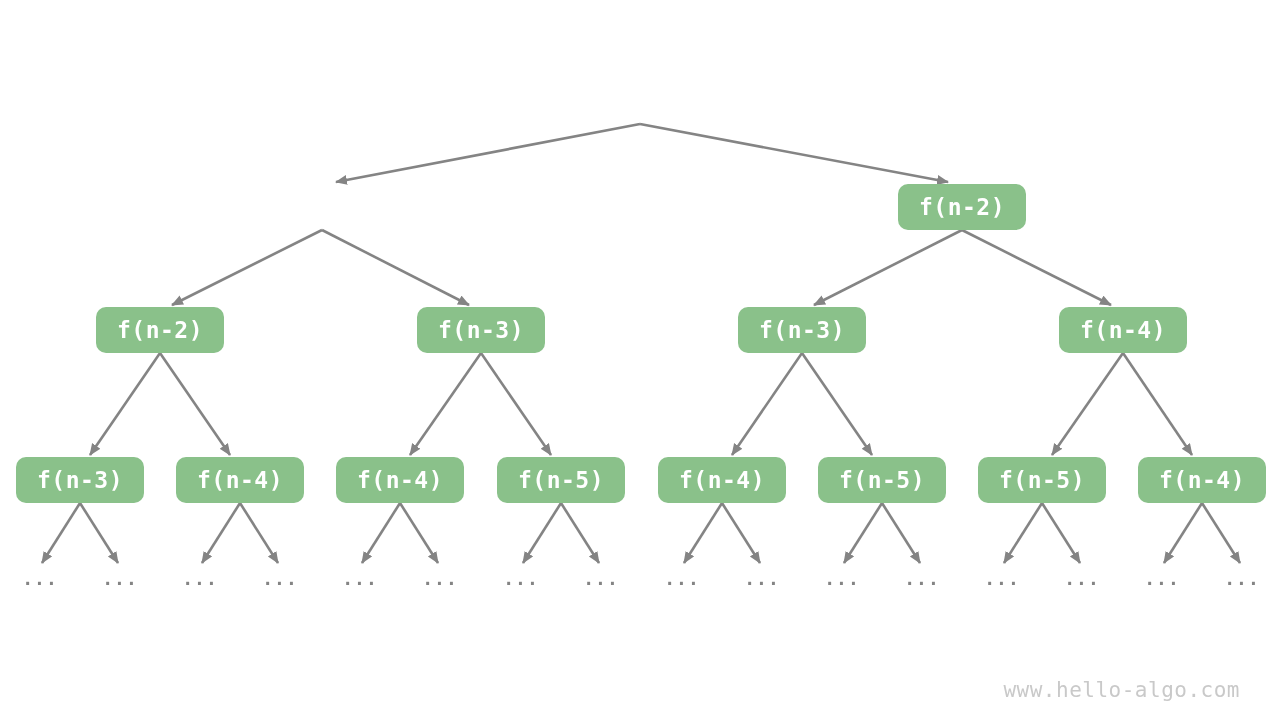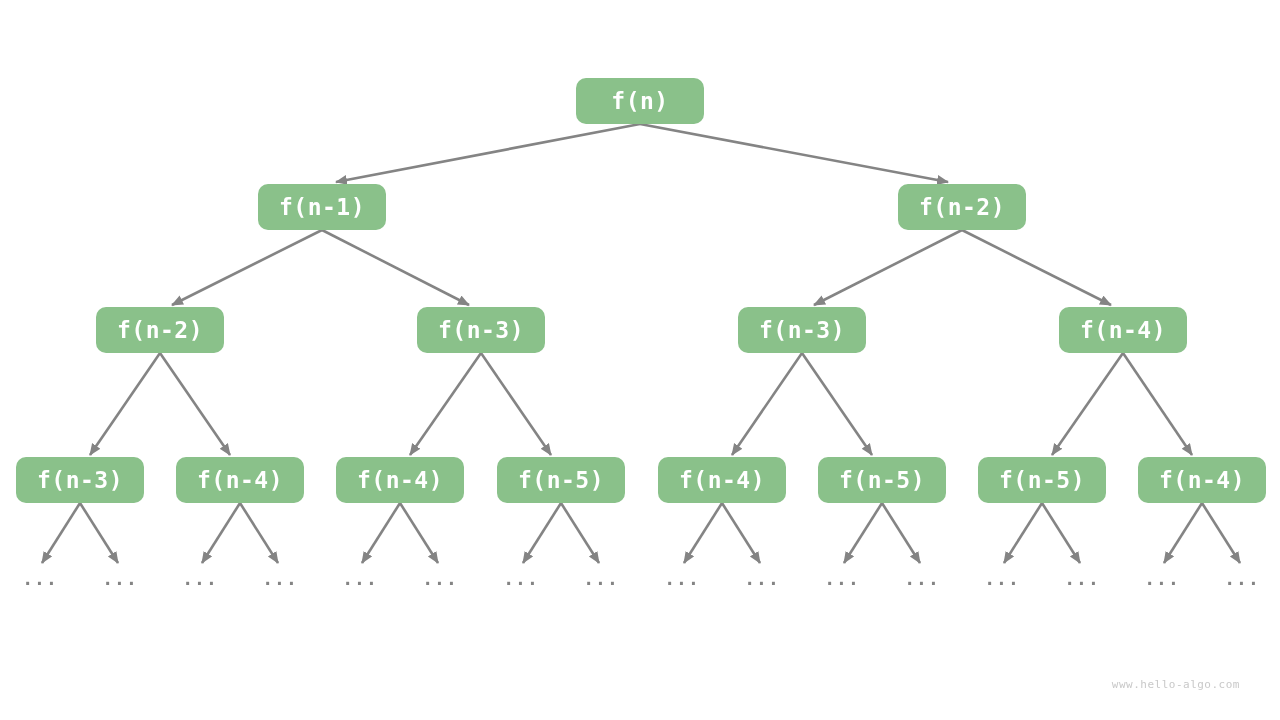--- a/index.html
+++ b/index.html
@@ -53,21 +53,21 @@
     color: var(--edge-color, #848484);
     font-weight: bold;
     font-size: 18px;
     letter-spacing: 1px;
     line-height: 18px;
   }
   .watermark {
     position: absolute;
     right: 40px;
     top: 678px;
-    font-size: 11px;
+    font-size: 21px;
     color: var(--watermark-color, #c9c9c9);
     letter-spacing: 0.5px;
   }
 </style>
 </head>
 <body>
 
 <div id="canvas">
 
   <svg id="edges" viewBox="0 0 1280 720" xmlns="http://www.w3.org/2000/svg">
@@ -105,23 +105,21 @@
     <line x1="722" y1="503" x2="684" y2="563" marker-end="url(#arrow)"></line>
     <line x1="722" y1="503" x2="760" y2="563" marker-end="url(#arrow)"></line>
     <line x1="882" y1="503" x2="844" y2="563" marker-end="url(#arrow)"></line>
     <line x1="882" y1="503" x2="920" y2="563" marker-end="url(#arrow)"></line>
     <line x1="1042" y1="503" x2="1004" y2="563" marker-end="url(#arrow)"></line>
     <line x1="1042" y1="503" x2="1080" y2="563" marker-end="url(#arrow)"></line>
     <line x1="1202" y1="503" x2="1164" y2="563" marker-end="url(#arrow)"></line>
     <line x1="1202" y1="503" x2="1240" y2="563" marker-end="url(#arrow)"></line>
   </svg>
 
-  <div class="node" style="left:576px; top:78px;">f(n)</div>
 
-  <div class="node" style="left:258px; top:184px;">f(n-1)</div>
   <div class="node" style="left:898px; top:184px;">f(n-2)</div>
 
   <div class="node" style="left:96px;  top:307px;">f(n-2)</div>
   <div class="node" style="left:417px; top:307px;">f(n-3)</div>
   <div class="node" style="left:738px; top:307px;">f(n-3)</div>
   <div class="node" style="left:1059px;top:307px;">f(n-4)</div>
 
   <div class="node" style="left:16px;  top:457px;">f(n-3)</div>
   <div class="node" style="left:176px; top:457px;">f(n-4)</div>
   <div class="node" style="left:336px; top:457px;">f(n-4)</div>

